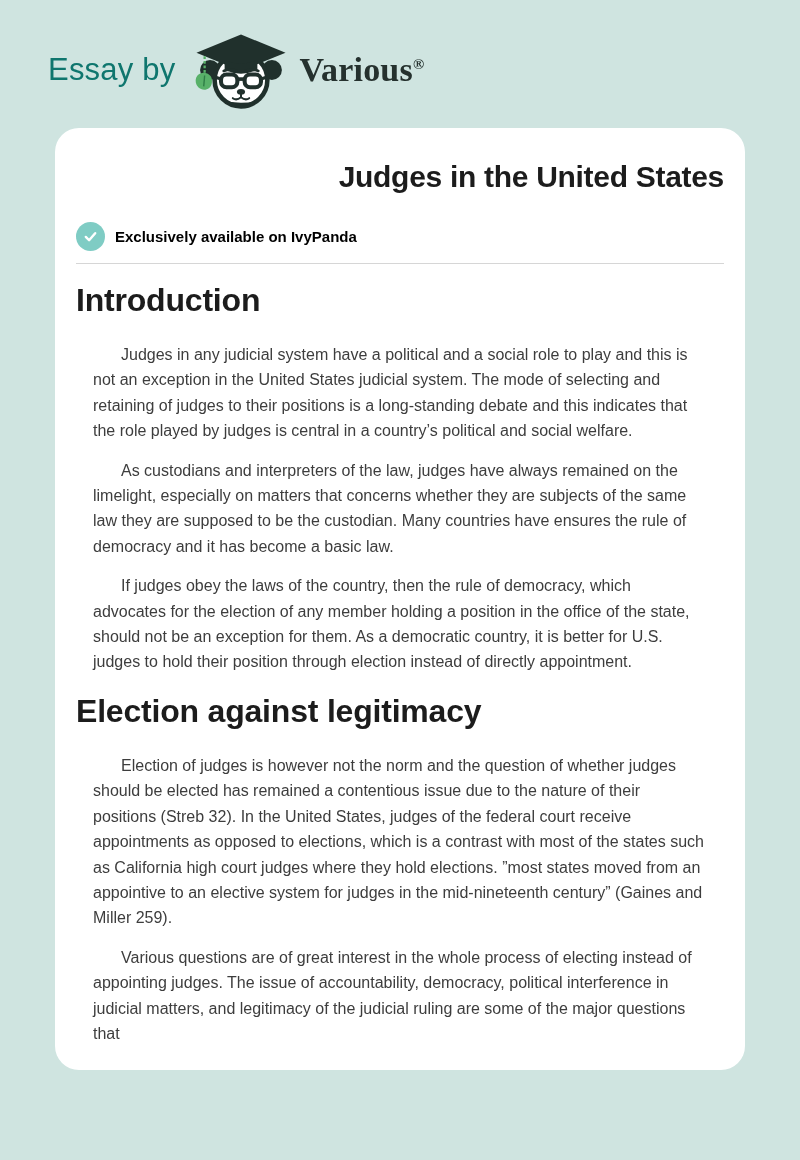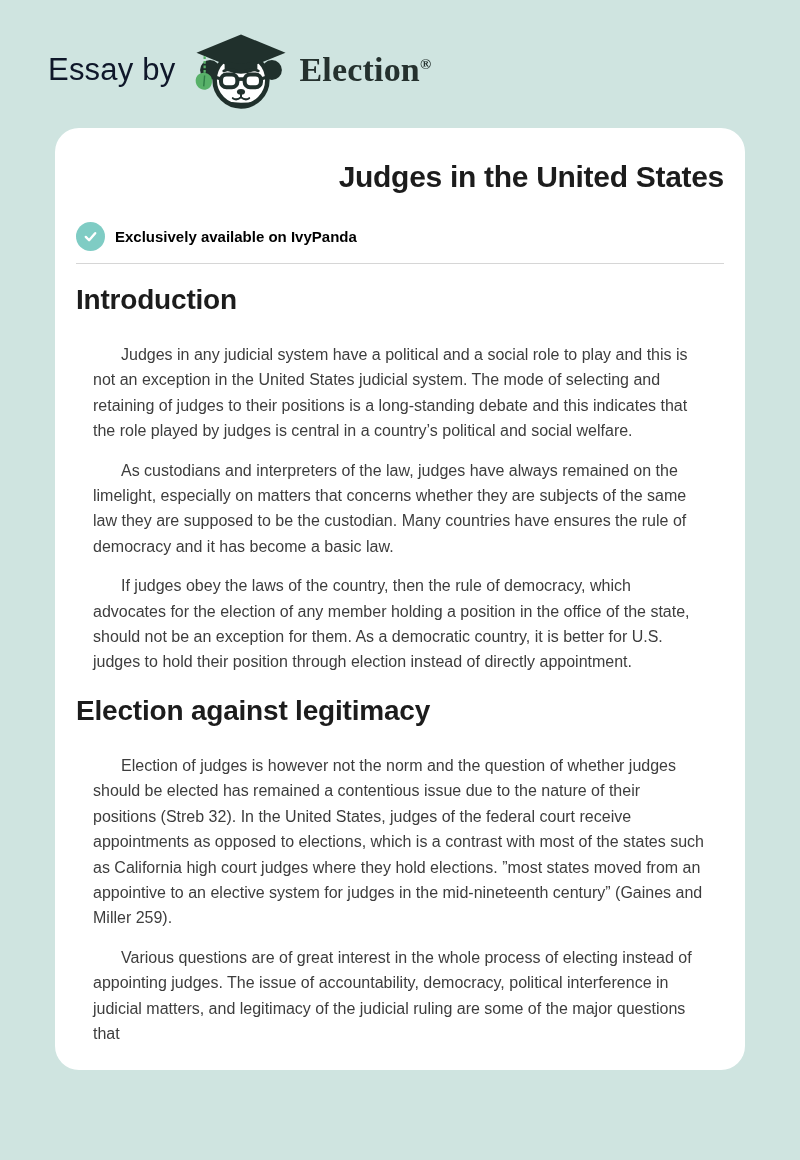--- a/index.html
+++ b/index.html
@@ -13,21 +13,21 @@
     overflow: hidden;
   }
   
   .page-header {
     display: flex; align-items: center;
     padding: 30px 0 0 48px;
     height: 110px;
   }
   .essay-by {
     font-size: 31px;
-    color: #0f172a;
+    color: #0f766e;
     letter-spacing: 0.2px;
   }
   .logo-wrap { margin-left: 16px; line-height: 0; }
   .brand {
     margin-left: 8px;
     font-family: "Liberation Serif", serif;
     font-weight: bold;
     font-size: 34px;
     color: #25312e;
     letter-spacing: 0.2px;
@@ -61,21 +61,21 @@
     font-size: 15px; font-weight: bold;
     color: #000000;
   }
   hr.divider {
     border: none;
     border-top: 1px solid #d6d6d6;
     margin: 12px 0 0;
   }
   .card h2 {
     margin: 20px 0 26px;
-    font-size: 28px;
+    font-size: 32px;
     line-height: 32px;
     font-weight: bold;
     color: #1c1c1c;
     letter-spacing: -0.2px;
   }
   .card p {
     margin: 14px 17px 0;
     font-size: 16px;
     line-height: 25.4px;
     color: #3d3d3d;
@@ -111,21 +111,21 @@
       <rect x="33" y="49" width="18" height="14" rx="6" fill="#ffffff" stroke="#20302c" stroke-width="4.5"></rect>
       <rect x="59" y="49" width="18" height="14" rx="6" fill="#ffffff" stroke="#20302c" stroke-width="4.5"></rect>
       <line x1="51" y1="54" x2="59" y2="54" stroke="#20302c" stroke-width="4"></line>
       <line x1="33" y1="54" x2="27" y2="52" stroke="#20302c" stroke-width="3.5"></line>
       <line x1="77" y1="54" x2="83" y2="52" stroke="#20302c" stroke-width="3.5"></line>
 
       <ellipse cx="55" cy="68" rx="4.5" ry="3.2" fill="#20302c"></ellipse>
       <path d="M55,71 L55,74 M55,74 Q50,78 46,75 M55,74 Q60,78 64,75" stroke="#20302c" stroke-width="2.2" fill="none" stroke-linecap="round"></path>
     </svg>
   </span>
-  <span class="brand"><span>Election</span><sup>®</sup></span>
+  <span class="brand"><span>Various</span><sup>®</sup></span>
 </header>
 
 <main class="card">
   <h1>Judges in the United States</h1>
 
   <div class="badge">
     <span class="badge-circle">
       <svg width="15" height="15" viewBox="0 0 16 16" aria-hidden="true">
         <polyline points="3,8.5 6.5,12 13,4.5" fill="none" stroke="#ffffff" stroke-width="2.6" stroke-linecap="round" stroke-linejoin="round"></polyline>
       </svg>

